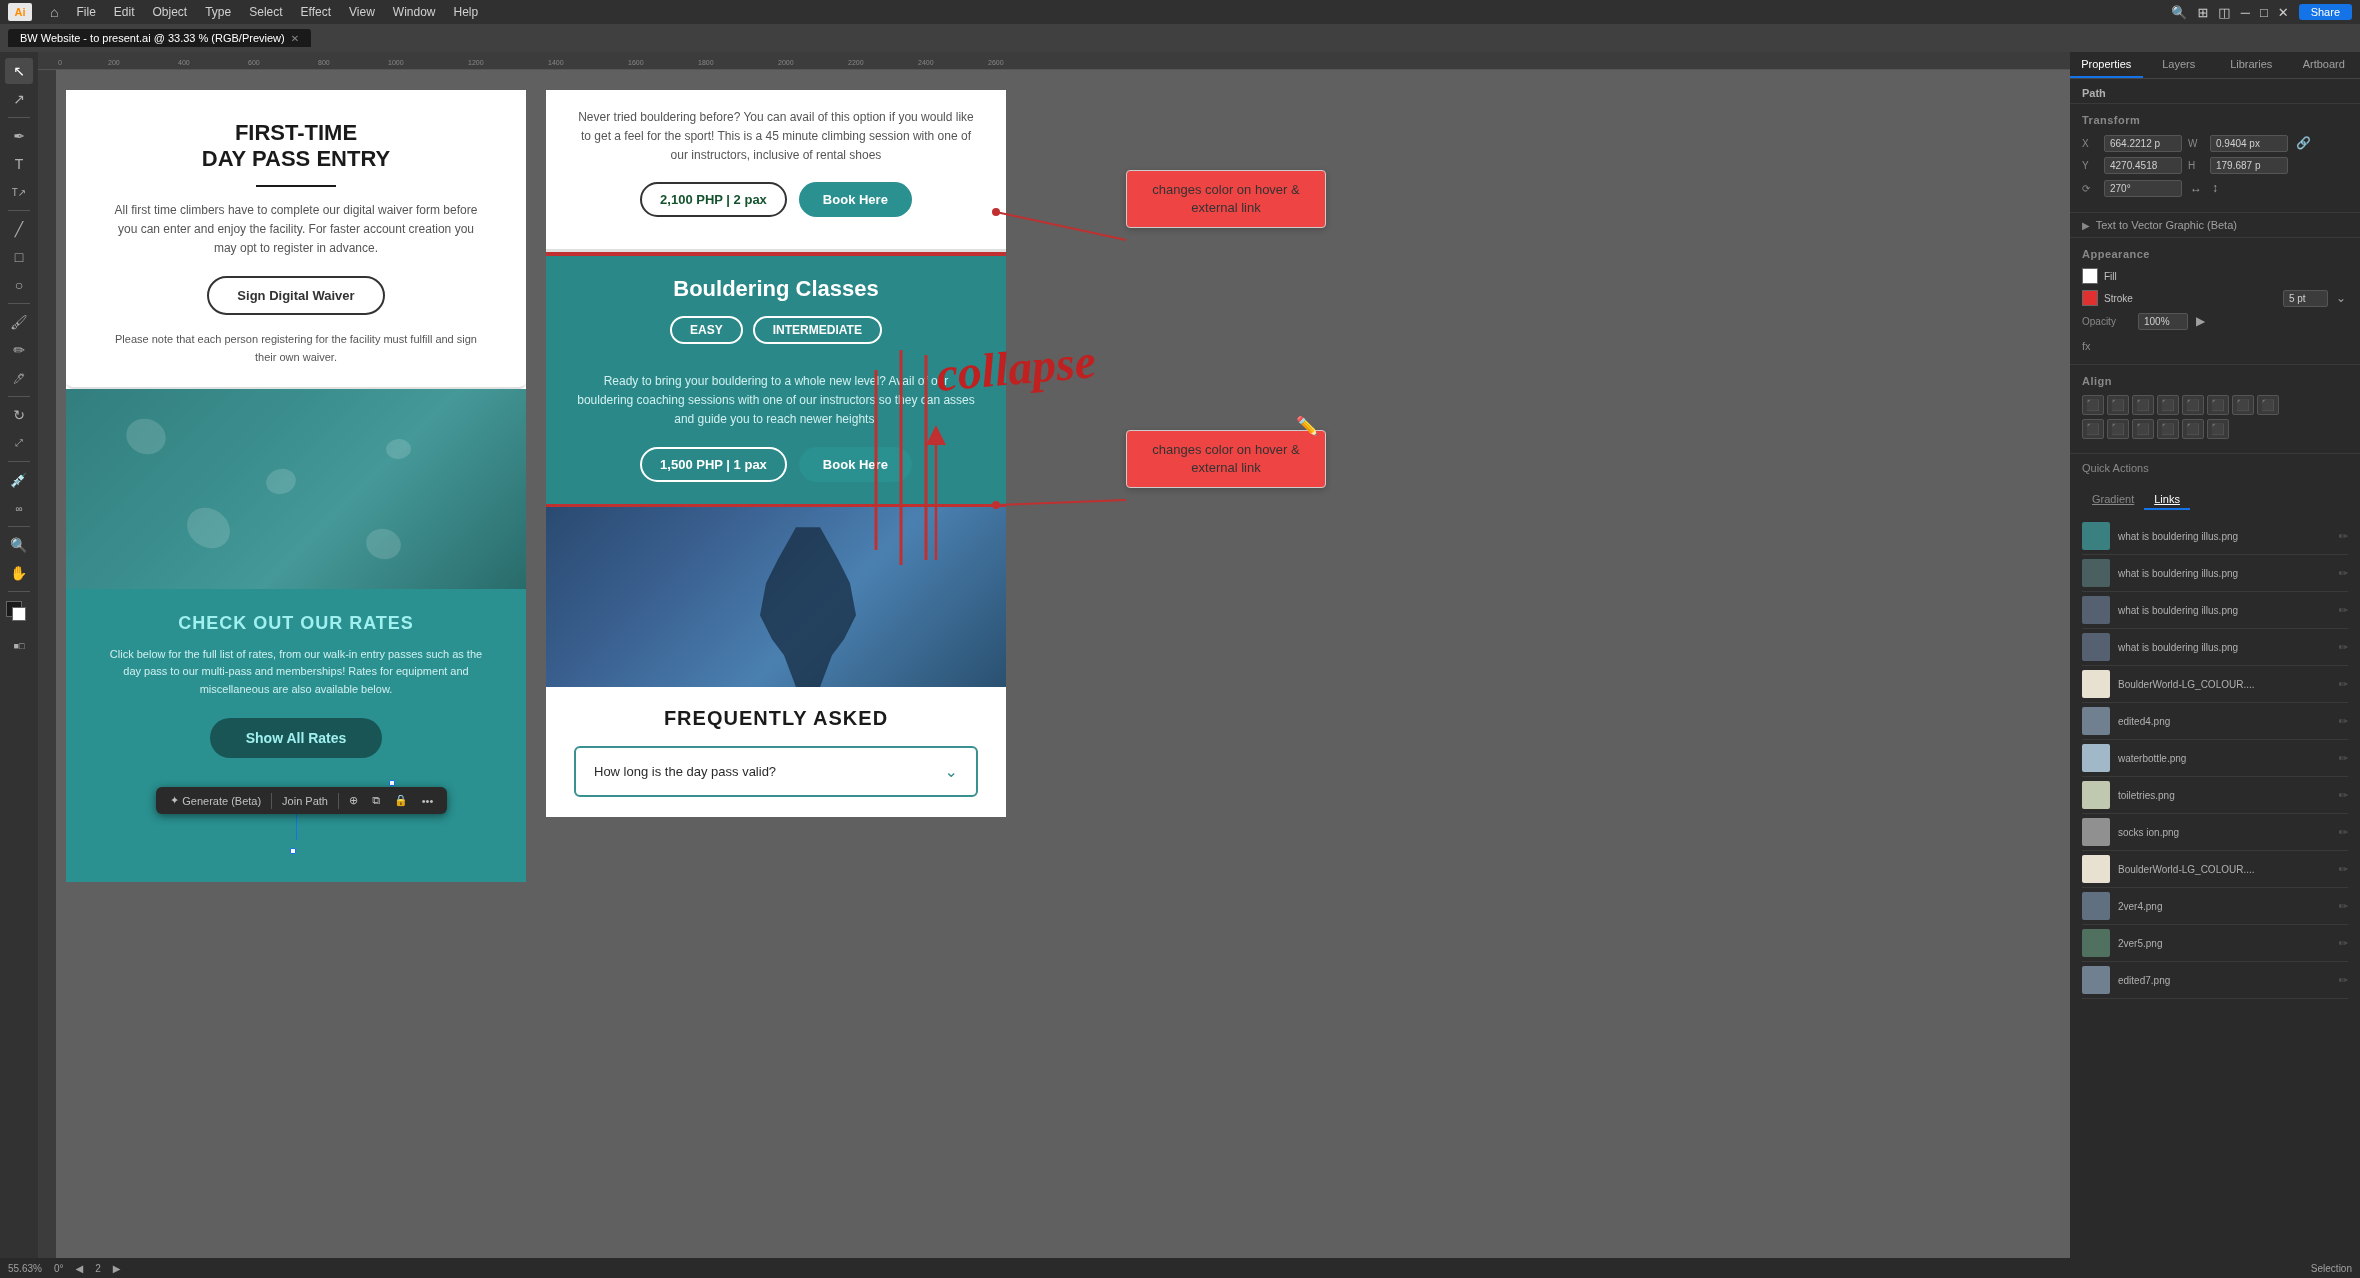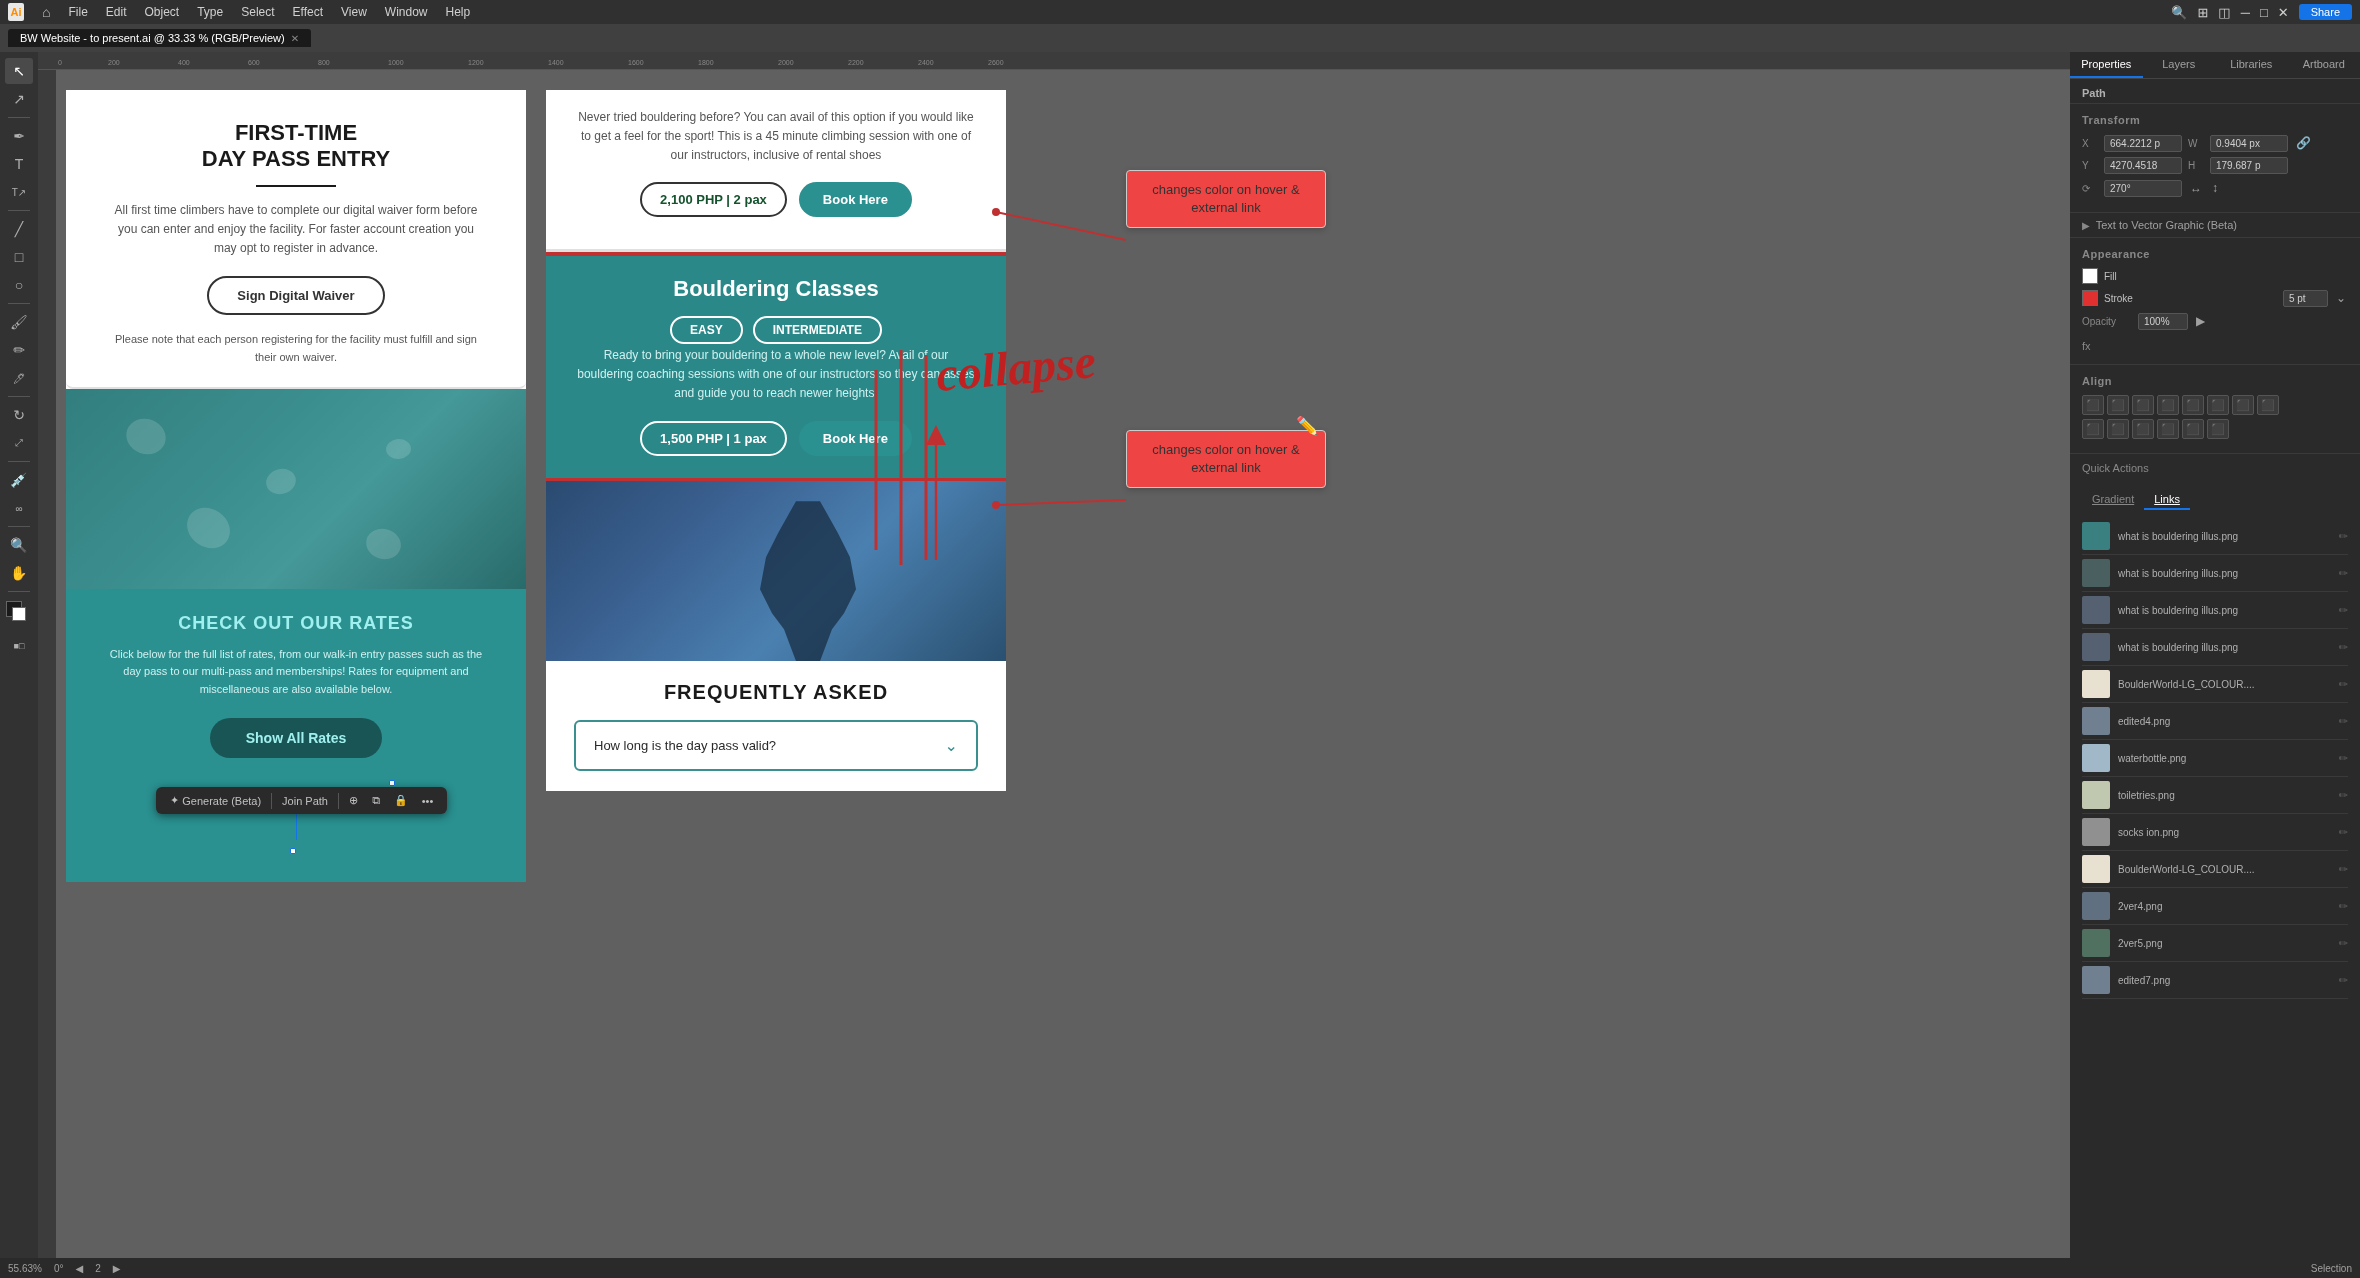--- a/index.html
+++ b/index.html
@@ -18,21 +18,21 @@
       top: 0; left: 0; right: 0;
       height: 24px;
       background: #303030;
       display: flex;
       align-items: center;
       padding: 0 8px;
       gap: 18px;
       z-index: 100;
     }
     .menu-bar-logo {
-      width: 16px; height: 18px;
+      width: 24px; height: 18px;
       background: #e8e8e8;
       border-radius: 2px;
       display: flex; align-items: center; justify-content: center;
       font-size: 10px; font-weight: bold; color: #333;
     }
     .menu-item {
       color: #d0d0d0;
       font-size: 12px;
       cursor: pointer;
     }
@@ -520,21 +520,21 @@
     .bouldering-title {
       font-size: 22px;
       font-weight: 900;
       color: white;
       margin-bottom: 14px;
     }
     .difficulty-row {
       display: flex;
       gap: 10px;
       justify-content: center;
-      margin-bottom: 2px;
+      margin-bottom: 28px;
     }
     .difficulty-badge {
       border: 2px solid white;
       color: white;
       font-size: 12px;
       font-weight: 700;
       padding: 5px 18px;
       border-radius: 16px;
     }
     .bouldering-desc {

